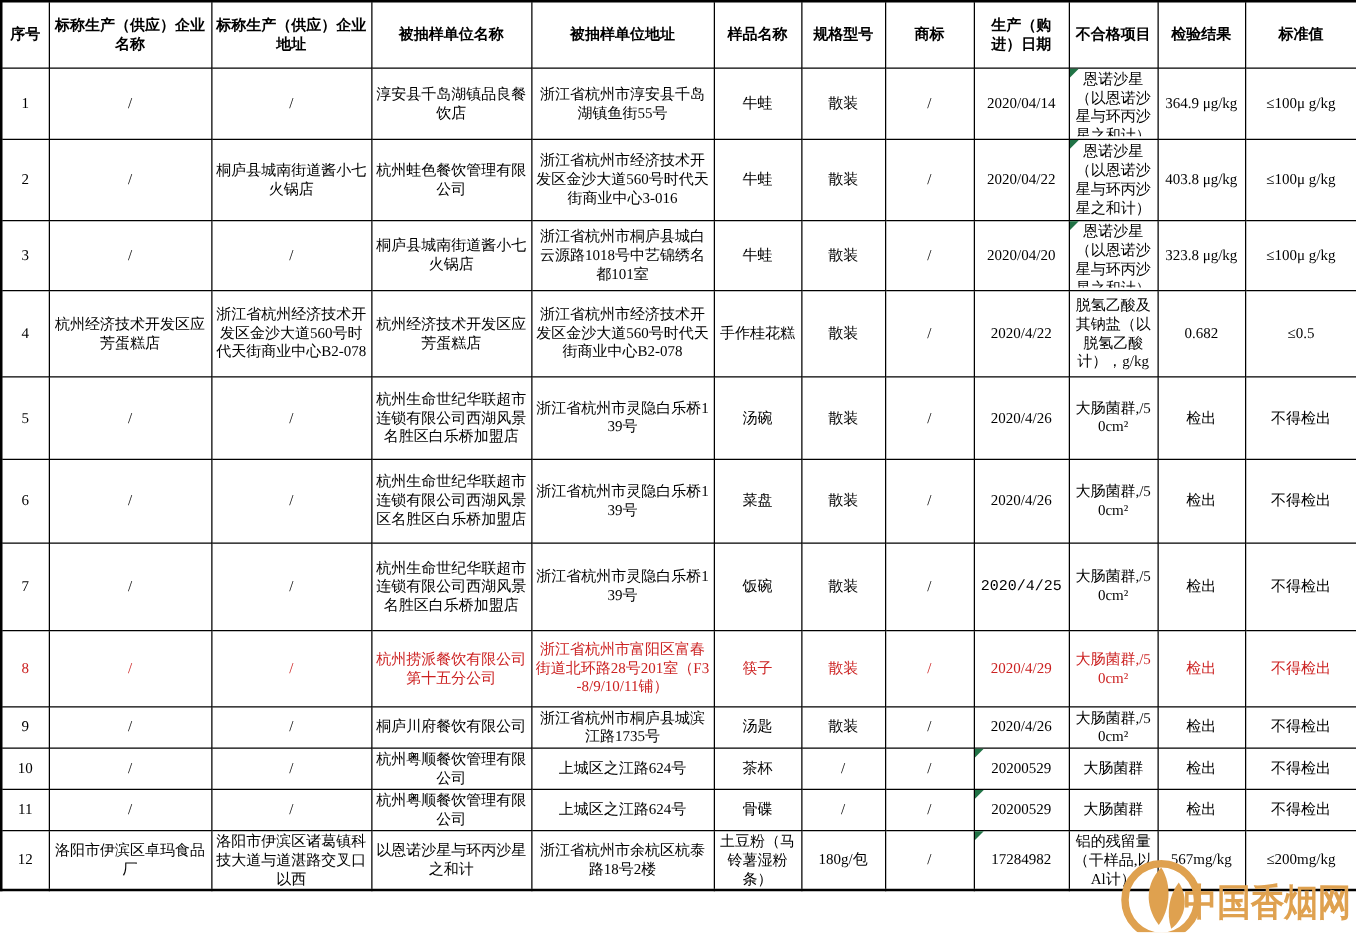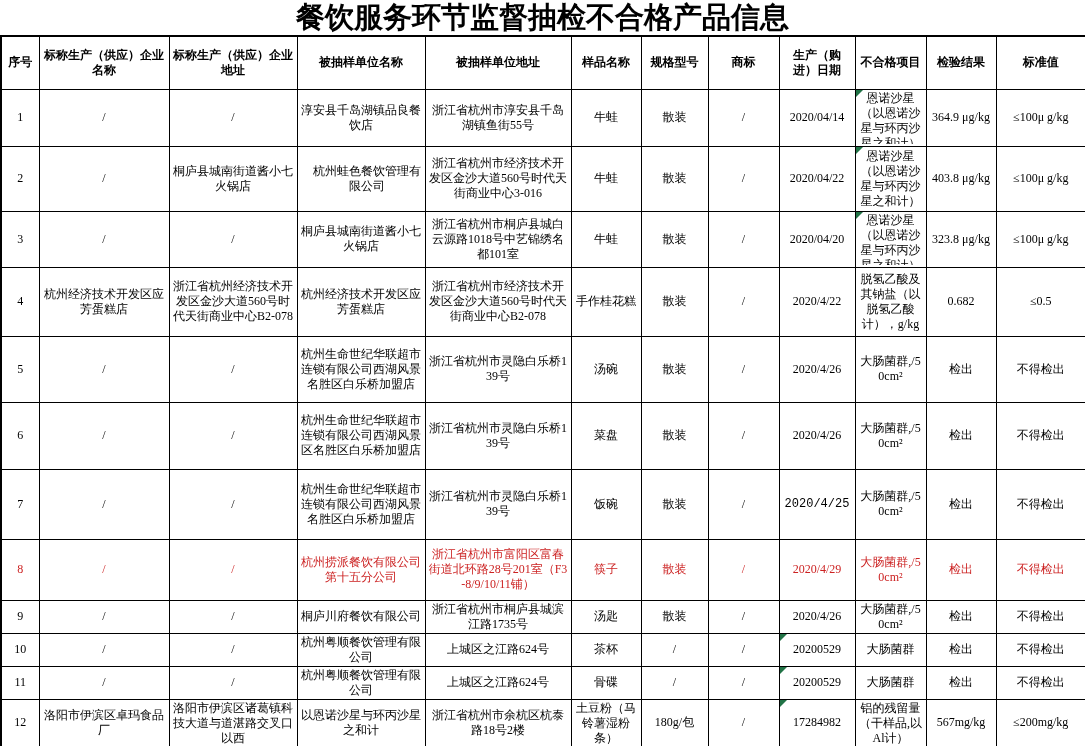--- a/index.html
+++ b/index.html
@@ -17,21 +17,20 @@
   .cw{overflow:hidden;margin:0 auto;}
   .flag{position:absolute;top:0;left:0;width:0;height:0;
         border-top:7px solid #217346;border-right:7px solid transparent;}
   .watermark{position:absolute;right:0;bottom:0;width:190px;height:64px;pointer-events:none;}
   .wm-text{font-weight:bold;}
 </style>
 </head>
 <body>
 
 <div class="page">
-  <div class="title">餐饮服务环节监督抽检不合格产品信息</div>
 
   <table class="grid">
     <colgroup id="cols">
         <col style="width: 38px;">
         <col style="width: 130px;">
         <col style="width: 128px;">
         <col style="width: 128px;">
         <col style="width: 146px;">
         <col style="width: 70px;">
         <col style="width: 67px;">
@@ -101,21 +100,21 @@
           <td>
             <div class="cw" style="max-height: 61px;">2</div>
           </td>
           <td>
             <div class="cw" style="max-height: 61px;">/</div>
           </td>
           <td>
             <div class="cw" style="max-height: 61px;">桐庐县城南街道酱小七火锅店</div>
           </td>
           <td>
-            <div class="cw" style="max-height: 61px; margin-left: 12px;">杭州蛙色餐饮管理有限公司</div>
+            <div class="cw" style="max-height: 61px;">杭州蛙色餐饮管理有限公司</div>
           </td>
           <td>
             <div class="cw" style="max-height: 61px;">浙江省杭州市经济技术开发区金沙大道560号时代天街商业中心3-016</div>
           </td>
           <td>
             <div class="cw" style="max-height: 61px;">牛蛙</div>
           </td>
           <td>
             <div class="cw" style="max-height: 61px;">散装</div>
           </td>
@@ -516,13 +515,21 @@
           <td>
             <div class="cw" style="max-height: 44px;">567mg/kg</div>
           </td>
           <td>
             <div class="cw" style="max-height: 44px;">≤200mg/kg</div>
           </td>
         </tr>
       </tbody>
   </table>
 
+  <div class="watermark">
+    <svg width="190" height="64" viewBox="0 0 190 64">
+      <circle cx="34" cy="38" r="29" fill="none" stroke="#dfa14f" stroke-width="6"></circle>
+      <path d="M34,12 C22,24 20,42 32,58 C41,46 43,26 34,12 Z" fill="#dfa14f"></path>
+      <path d="M48,24 C56,36 54,52 42,61 C38,49 40,34 48,24 Z" fill="#dfa14f"></path>
+      <text class="wm-text" x="52" y="50" font-size="30" fill="#dfa14f" textLength="134" lengthAdjust="spacingAndGlyphs">中国香烟网</text>
+    </svg>
+  </div>
 </div>
 
 </body></html>

